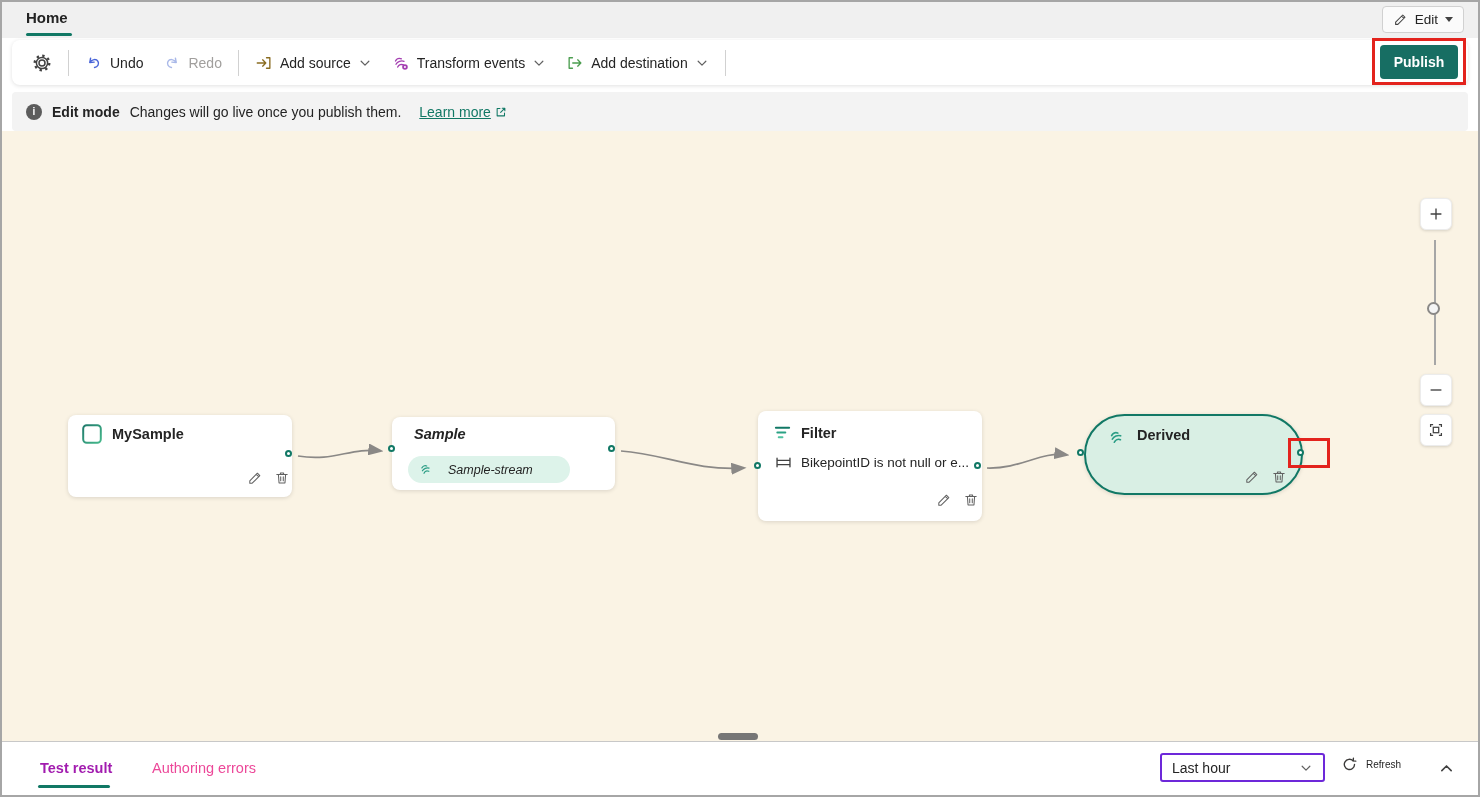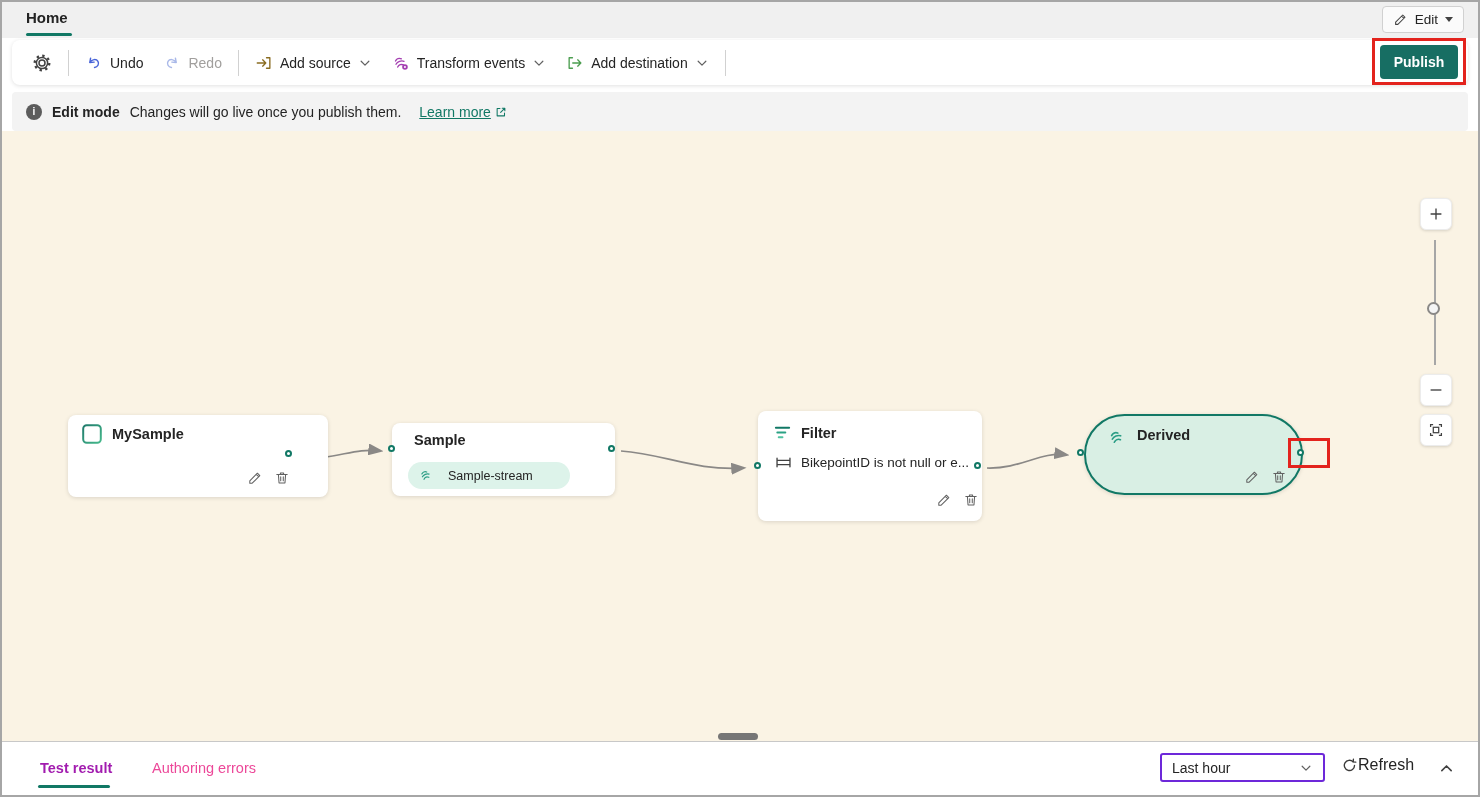--- a/index.html
+++ b/index.html
@@ -82,21 +82,21 @@
   
   .bottom-panel { position: absolute; left: 0; top: 742px; width: 1480px; height: 53px; background: #fff; }
   .bp-tab { position: absolute; top: 18px; font-size: 14.5px; cursor: pointer; color: #ec4899; }
   .bp-tab.active { font-weight: bold; color: #a21caf; }
   .bp-underline { position: absolute; left: 38px; top: 43px; width: 72px; height: 3px; background: #117865; border-radius: 2px; }
   .time-select {
     position: absolute; left: 1160px; top: 11px; width: 165px; height: 29px; background: #fff;
     border: 2px solid #6d28d9; border-radius: 3px; display: flex; align-items: center; padding: 0 10px; font-size: 14px; cursor: pointer;
   }
   .time-select .chev { margin-left: auto; }
-  .refresh-btn { position: absolute; left: 1341px; top: 14px; display: flex; align-items: center; font-size: 16px; cursor: pointer; }
+  .refresh-btn { position: absolute; left: 1341px; top: 14px; display: flex; align-items: center; gap: 8px; font-size: 10px; cursor: pointer; }
   .collapse-btn { position: absolute; left: 1434px; top: 14px; width: 24px; height: 24px; display: flex; align-items: center; justify-content: center; cursor: pointer; }
 
   svg { display: block; }
 </style>
 </head>
 <body>
 
 <div class="window">
 
   <div class="header">
@@ -215,21 +215,21 @@
           <polygon points="0 0, 9 3.5, 0 7" fill="#8a8886"></polygon>
         </marker>
       </defs>
       <g fill="none" stroke="#8a8886" stroke-width="1.7">
         <path d="M298 325 C335 331, 350 316, 381 320" marker-end="url(#arrow)"></path>
         <path d="M621 320 C665 323, 693 340, 744 337" marker-end="url(#arrow)"></path>
         <path d="M987 337 C1022 338, 1040 320, 1067 324" marker-end="url(#arrow)"></path>
       </g>
     </svg>
 
-    <div class="node" style="left:68px; top:284px; width:260px; height:82px;text-align:center;">
+    <div class="node" style="left:68px; top:284px; width:224px; height:82px;text-align:center;">
       <span style="position:absolute; left:13px; top:8px;">
         <svg width="22" height="22" viewBox="0 0 20 20">
           <defs>
               <linearGradient id="tg" x1="0" y1="0" x2="1" y2="1">
                 <stop offset="0" stop-color="#1f7a6b"></stop>
                 <stop offset="1" stop-color="#46b98c"></stop>
               </linearGradient>
             </defs>
           <rect x="2" y="2" width="16" height="16" rx="3.2" fill="none" stroke="url(#tg)" stroke-width="1.8"></rect>
           <g stroke="url(#tg)" stroke-width="2" stroke-linecap="round">
@@ -248,21 +248,21 @@
         </span>
         <span class="icon-btn">
           <svg width="16" height="16" viewBox="0 0 20 20">
               <path d="M3.5 5.5h13M8 5.5V3.8h4v1.7M5.5 5.5l.8 10.7h7.4l.8-10.7M8.4 8.5v5M11.6 8.5v5" fill="none" stroke="#616161" stroke-width="1.3" stroke-linecap="round" stroke-linejoin="round"></path>
             </svg>
         </span>
       </div>
     </div>
     <div class="port" style="left:285px; top:319px;"></div>
 
-    <div class="node" style="left:392px; top:292px; width:223px; height:73px;">
+    <div class="node" style="left:392px; top:286px; width:223px; height:73px;font-style:italic;">
       <div class="node-title" style="left:22px; top:9px;">Sample</div>
       <div class="stream-pill">
         <span>
           <svg width="15" height="15" viewBox="0 0 20 20" fill="none" stroke="#2b9d85" stroke-width="1.6" stroke-linecap="round">
             <g transform="rotate(-22 10 10)">
                 <path d="M5 5.8c2-2 5-2 7 0"></path>
                 <path d="M4.3 9.6c2.5-2.2 7-2.2 9.5 0"></path>
                 <path d="M5 13.4c2-2 5-2 7 0"></path>
               </g>
           </svg>

